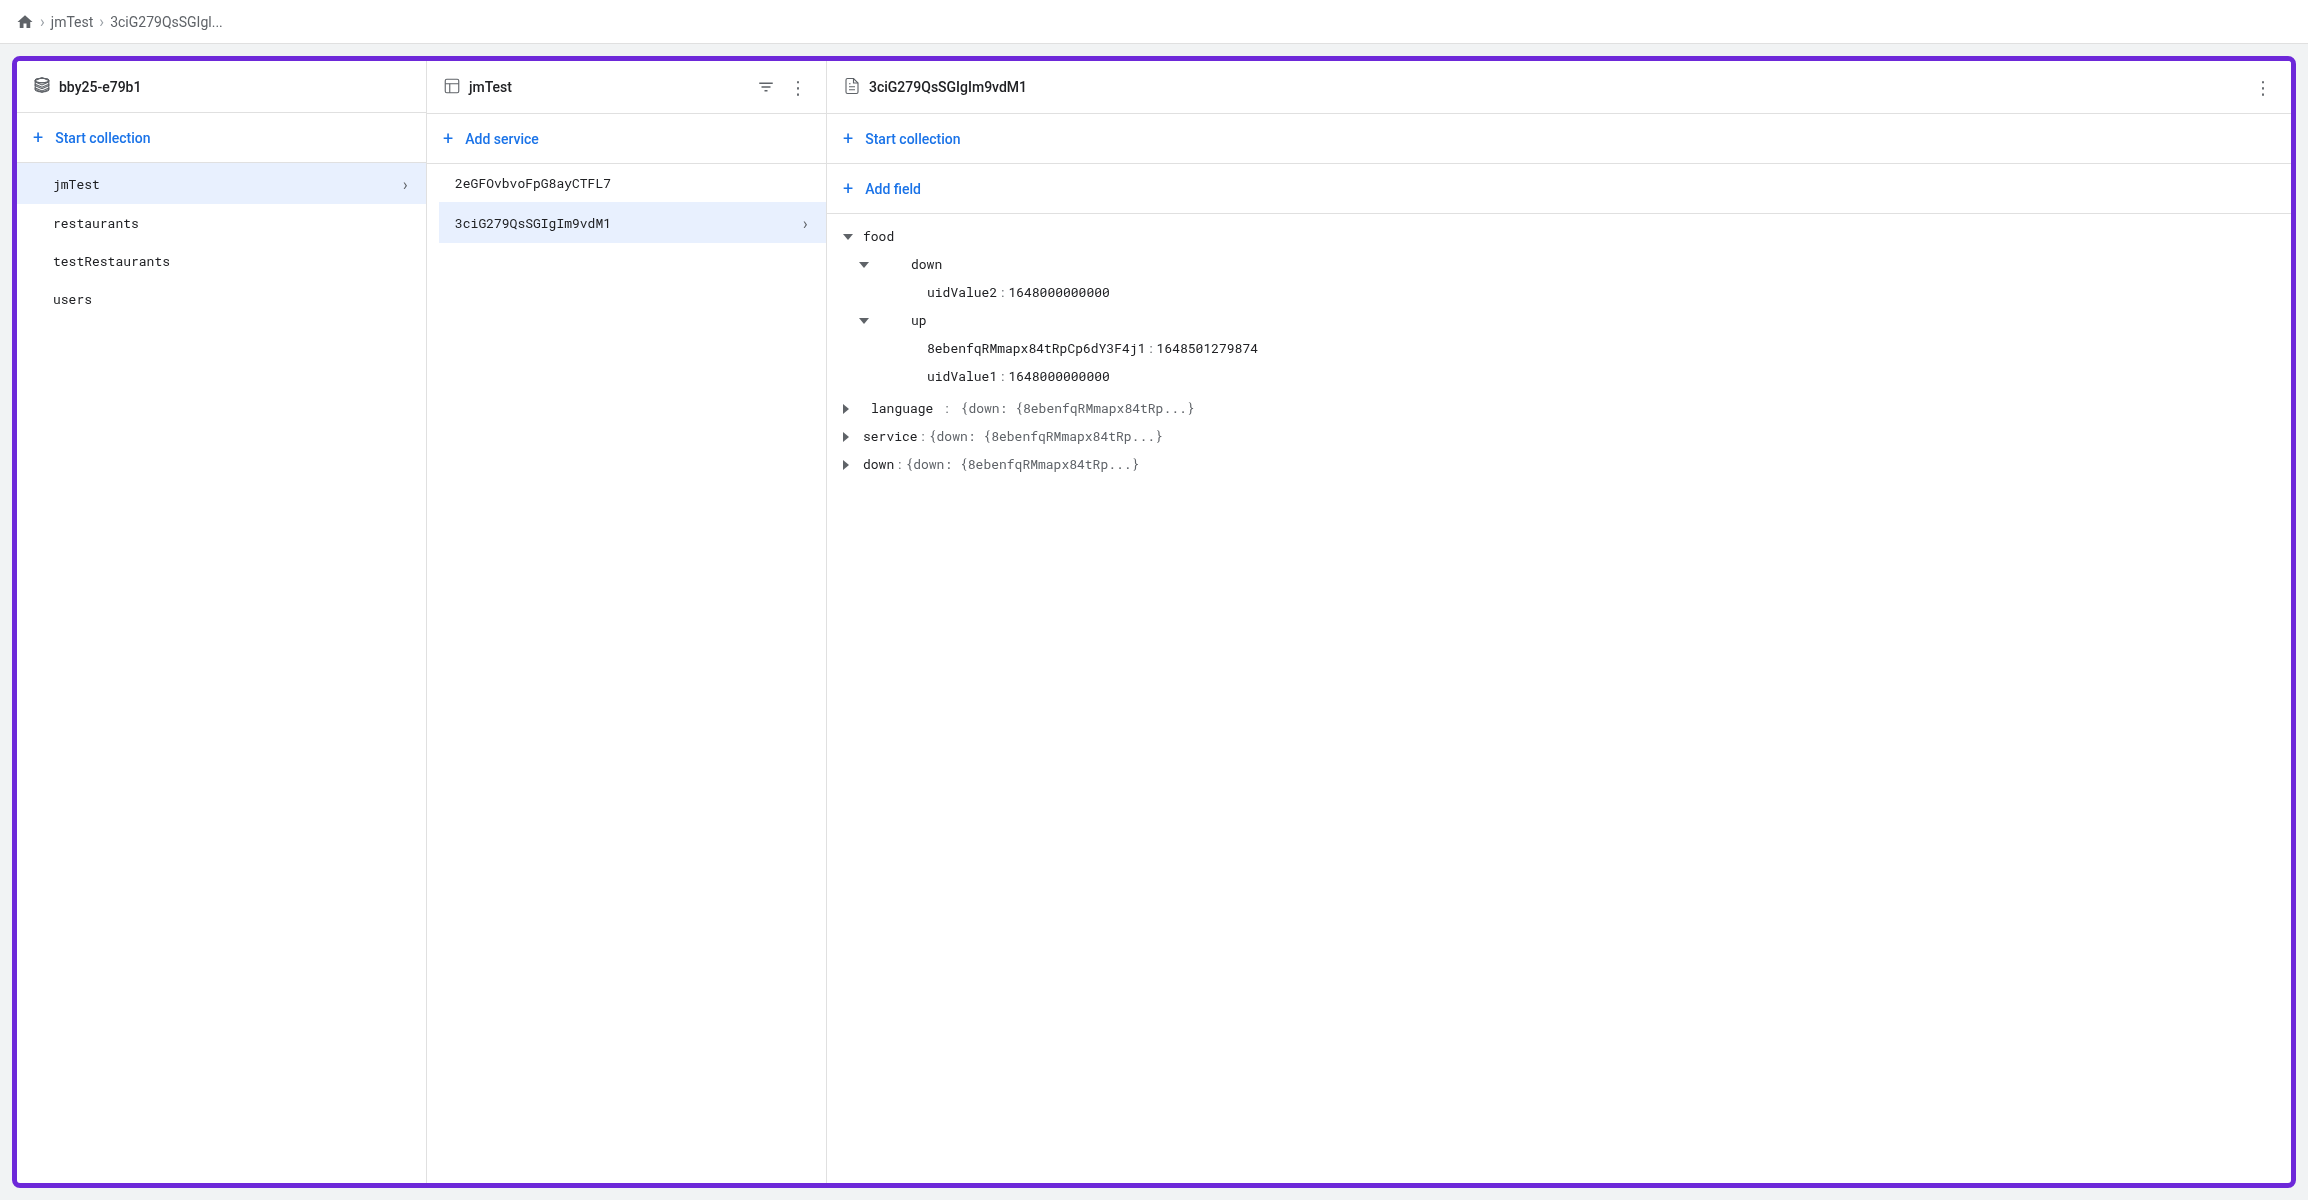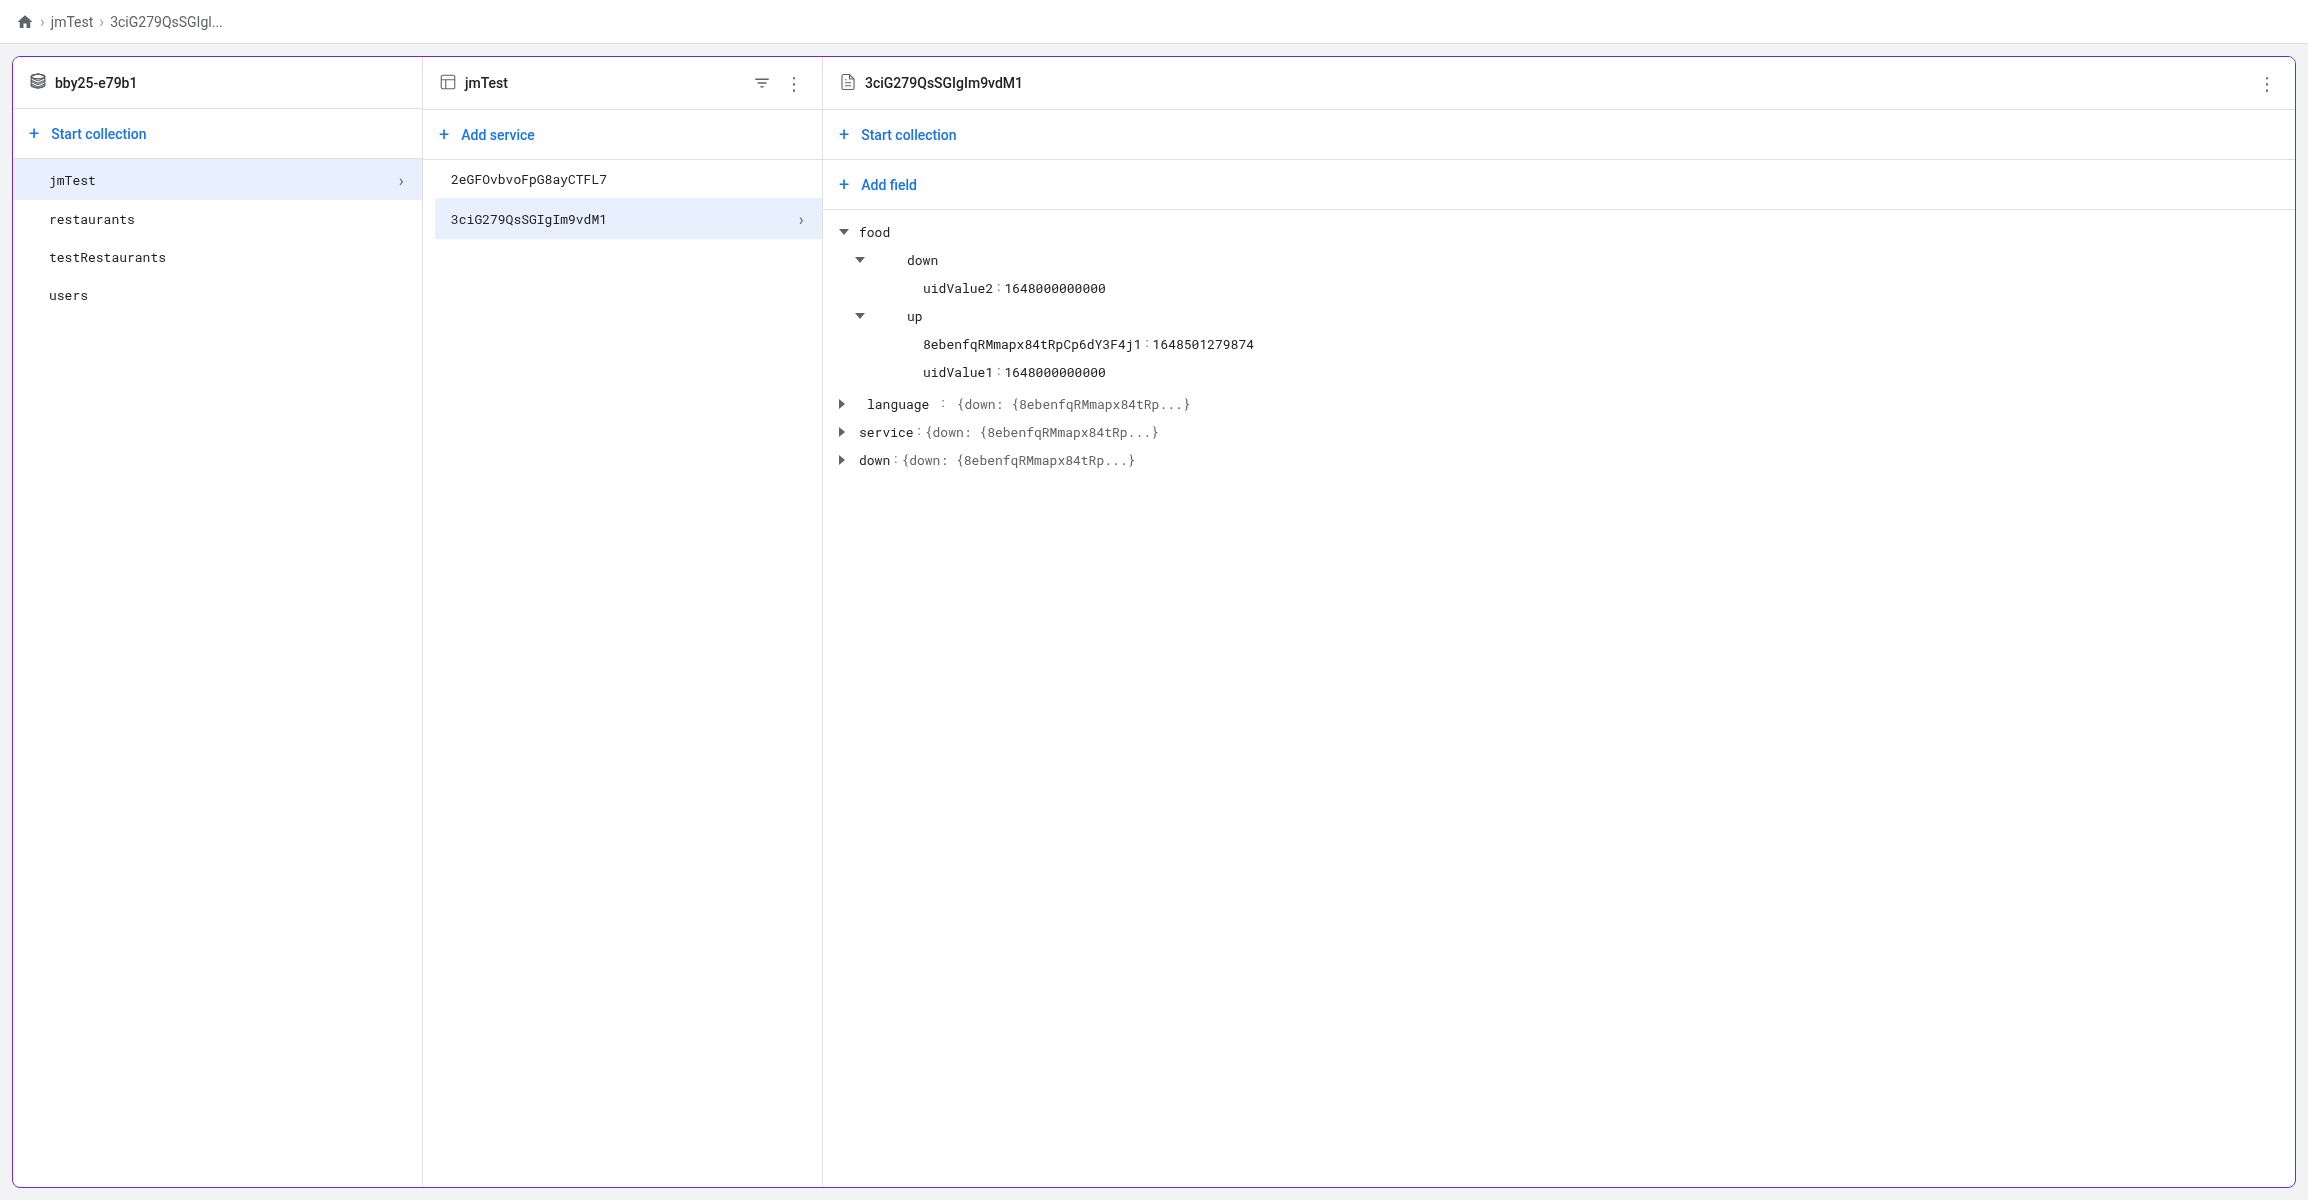--- a/index.html
+++ b/index.html
@@ -36,21 +36,21 @@
       color: #5f6368;
     }
 
     
     .main {
       display: flex;
       flex: 1;
       overflow: hidden;
       background: #f8f9fa;
       margin: 12px;
-      border: 1px solid #6d28d9;
+      border: 5px solid #6d28d9;
       border-radius: 8px;
       background: #fff;
     }
 
     
     .panel {
       display: flex;
       flex-direction: column;
       border-right: 1px solid #e0e0e0;
       overflow: hidden;
@@ -167,21 +167,21 @@
       color: #5f6368;
       font-size: 16px;
     }
 
     
     .field-tree {
       padding: 8px 0;
     }
     .field-row {
       display: flex;
-      align-items: flex-start;
+      align-items: center;
       padding: 5px 16px;
       font-size: 13px;
     }
     .field-toggle {
       width: 20px;
       color: #5f6368;
       cursor: pointer;
       font-size: 12px;
       padding-top: 1px;
     }

